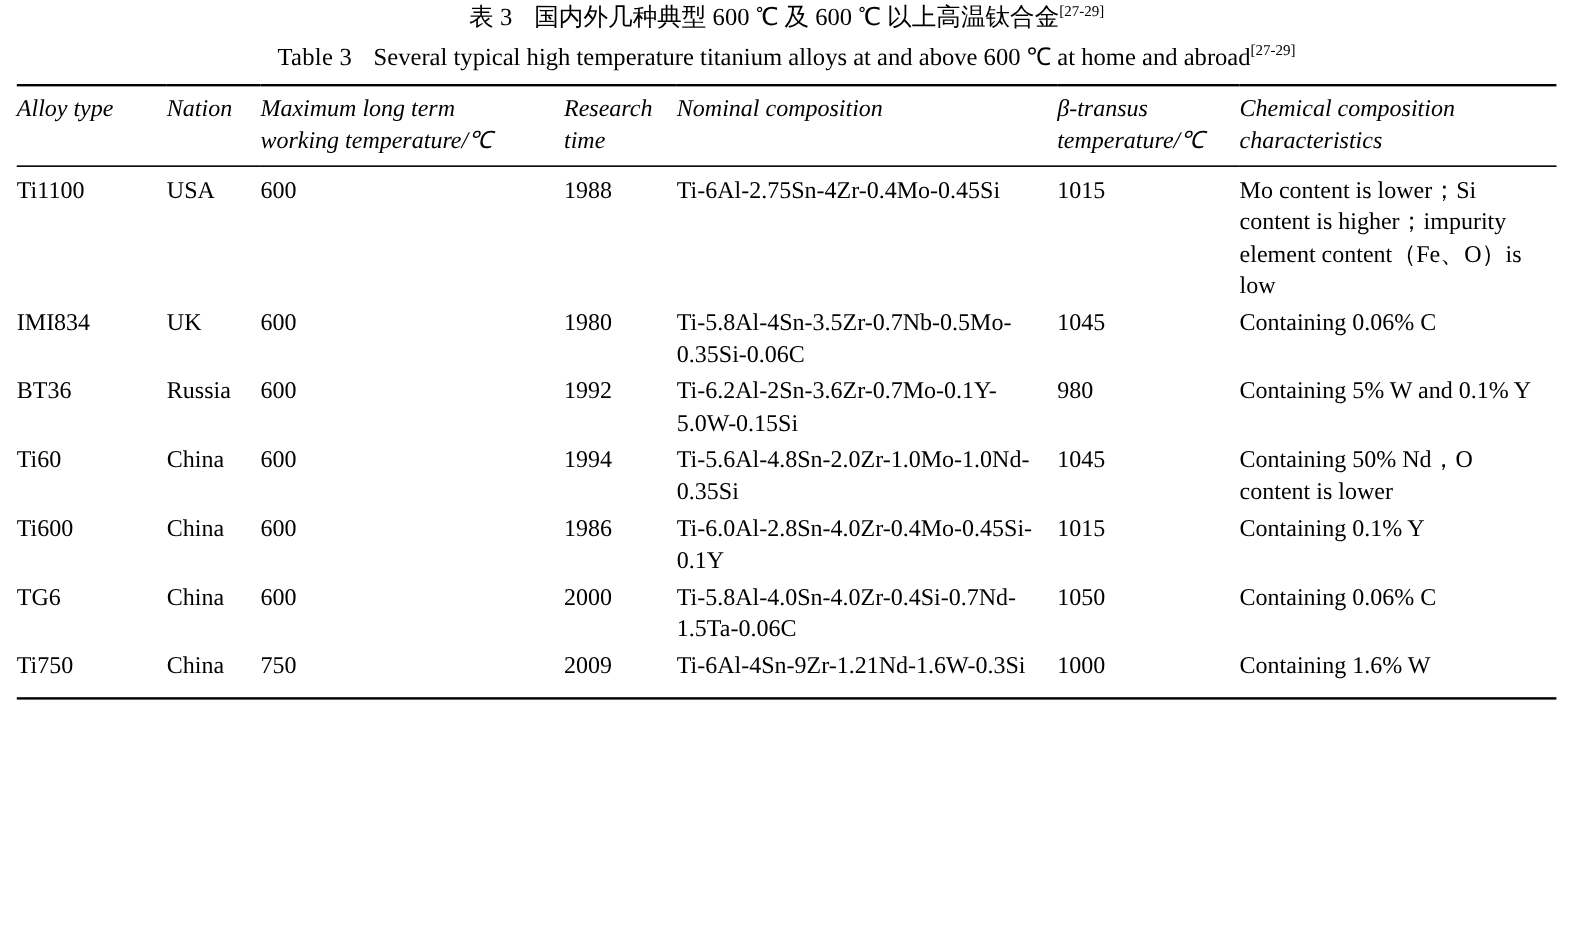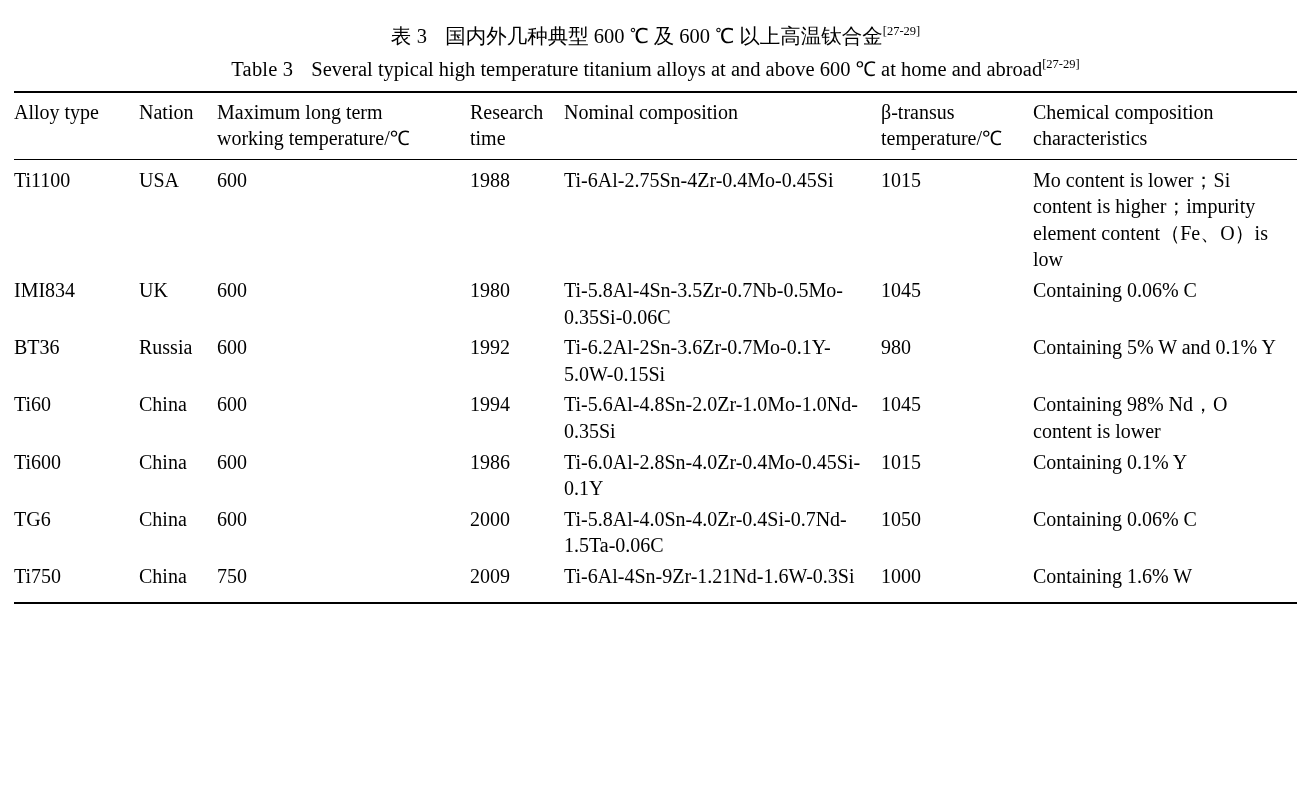--- a/index.html
+++ b/index.html
@@ -12,21 +12,21 @@
     height: 792px;
     font-family: "Liberation Serif", serif;
     color: #000000;
     overflow: hidden;
   }
   .page {
     width: 1311px;
     height: 792px;
     position: relative;
     box-sizing: border-box;
-    padding: 21px 14px 0 14px;
+    padding: 0 14px 0 14px;
   }
   .caption {
     text-align: center;
     font-size: 20.5px;
     line-height: 1.5;
     white-space: nowrap;
   }
   .caption-cn {
     margin-bottom: 2px;
   }
@@ -109,21 +109,21 @@
     <colgroup>
       <col class="c0">
         <col class="c1">
         <col class="c2">
         <col class="c3">
         <col class="c4">
         <col class="c5">
         <col class="c6">
     </colgroup>
     <thead>
-      <tr class="head-row rule-top rule-bottom" style="border-bottom:1.2px solid #000;">
+      <tr class="head-row rule-top rule-bottom" style="border-bottom:1.2px solid #000;font-style:italic;">
         <th>
           <span class="hdr-two-line">Alloy type</span>
           <span class="hdr-two-line"></span>
         </th>
         <th>
           <span class="hdr-two-line">Nation</span>
           <span class="hdr-two-line"></span>
         </th>
         <th>
           <span class="hdr-two-line">Maximum long term</span>
@@ -175,21 +175,21 @@
         <td>980</td>
         <td>Containing 5% W and 0.1% Y</td>
       </tr>
       <tr>
         <td>Ti60</td>
         <td>China</td>
         <td>600</td>
         <td>1994</td>
         <td>Ti-5.6Al-4.8Sn-2.0Zr-1.0Mo-1.0Nd-0.35Si</td>
         <td>1045</td>
-        <td>Containing 98% Nd，O content is lower</td>
+        <td>Containing 50% Nd，O content is lower</td>
       </tr>
       <tr>
         <td>Ti600</td>
         <td>China</td>
         <td>600</td>
         <td>1986</td>
         <td>Ti-6.0Al-2.8Sn-4.0Zr-0.4Mo-0.45Si-0.1Y</td>
         <td>1015</td>
         <td>Containing 0.1% Y</td>
       </tr>

